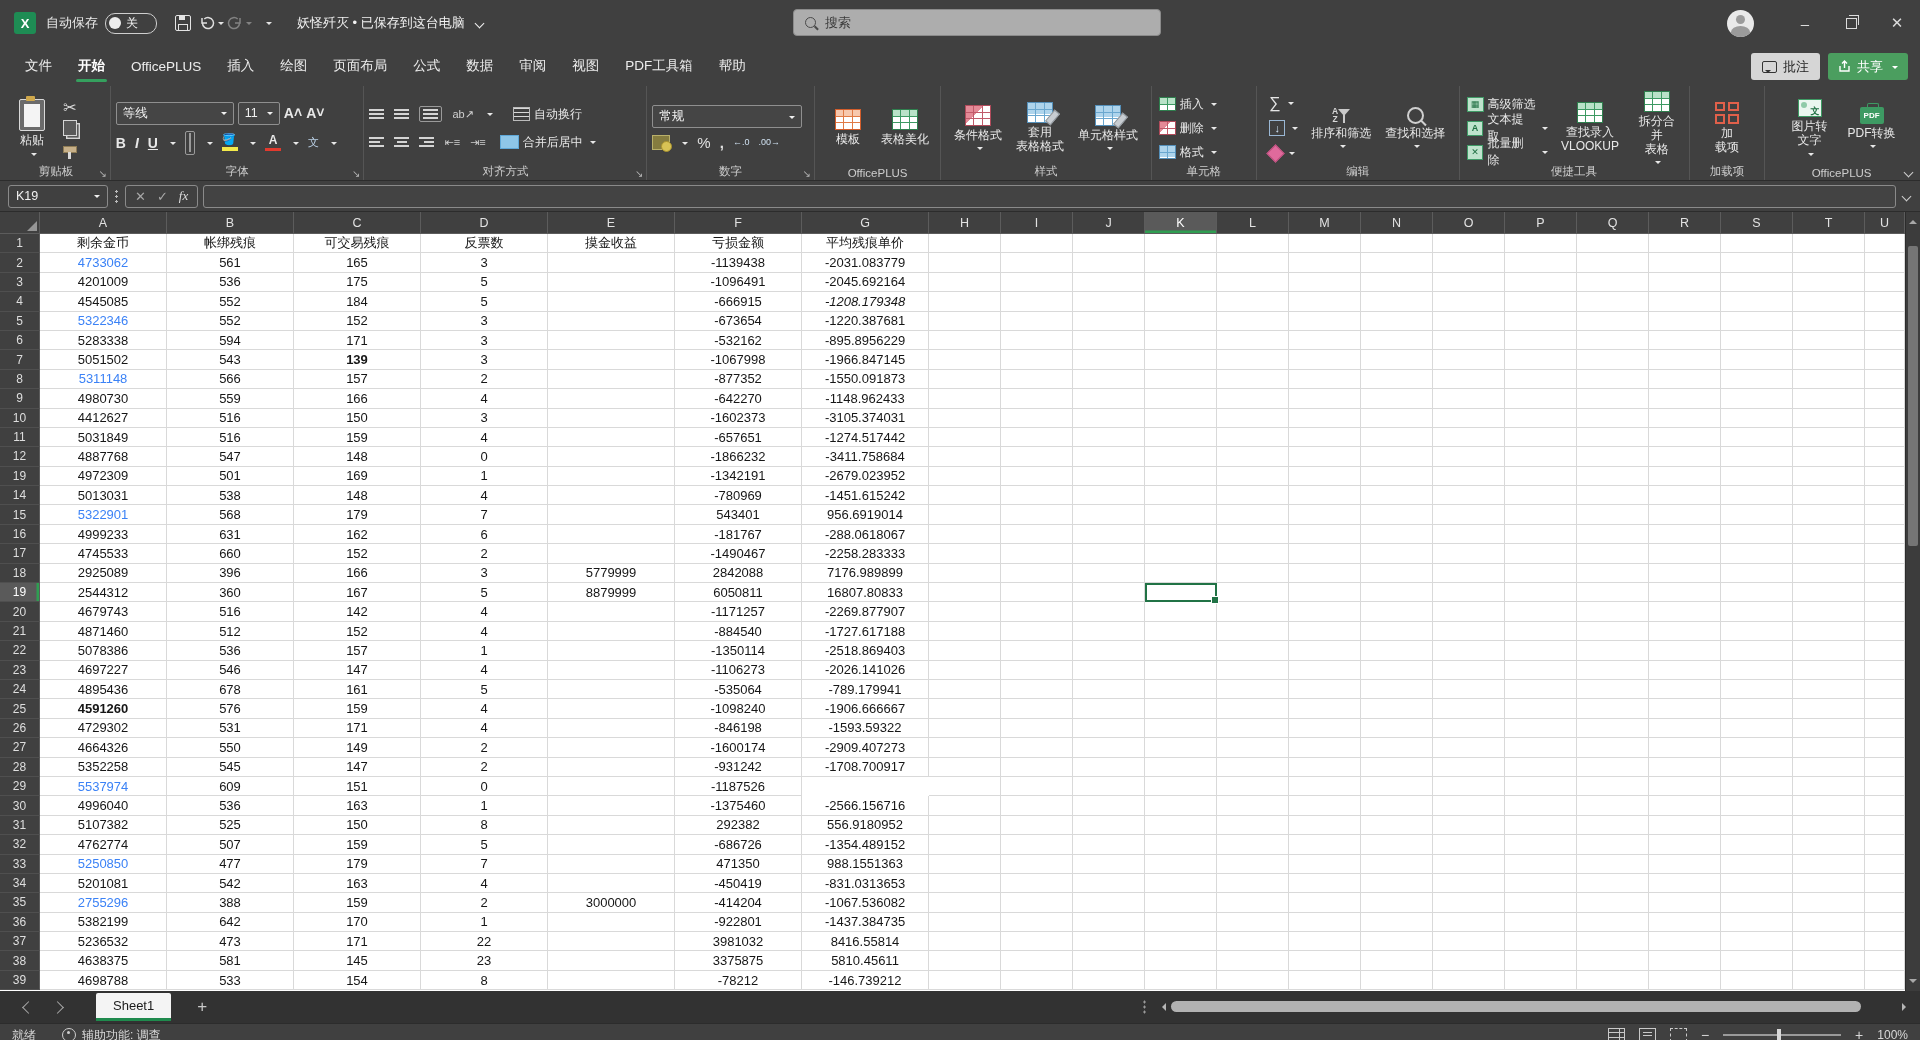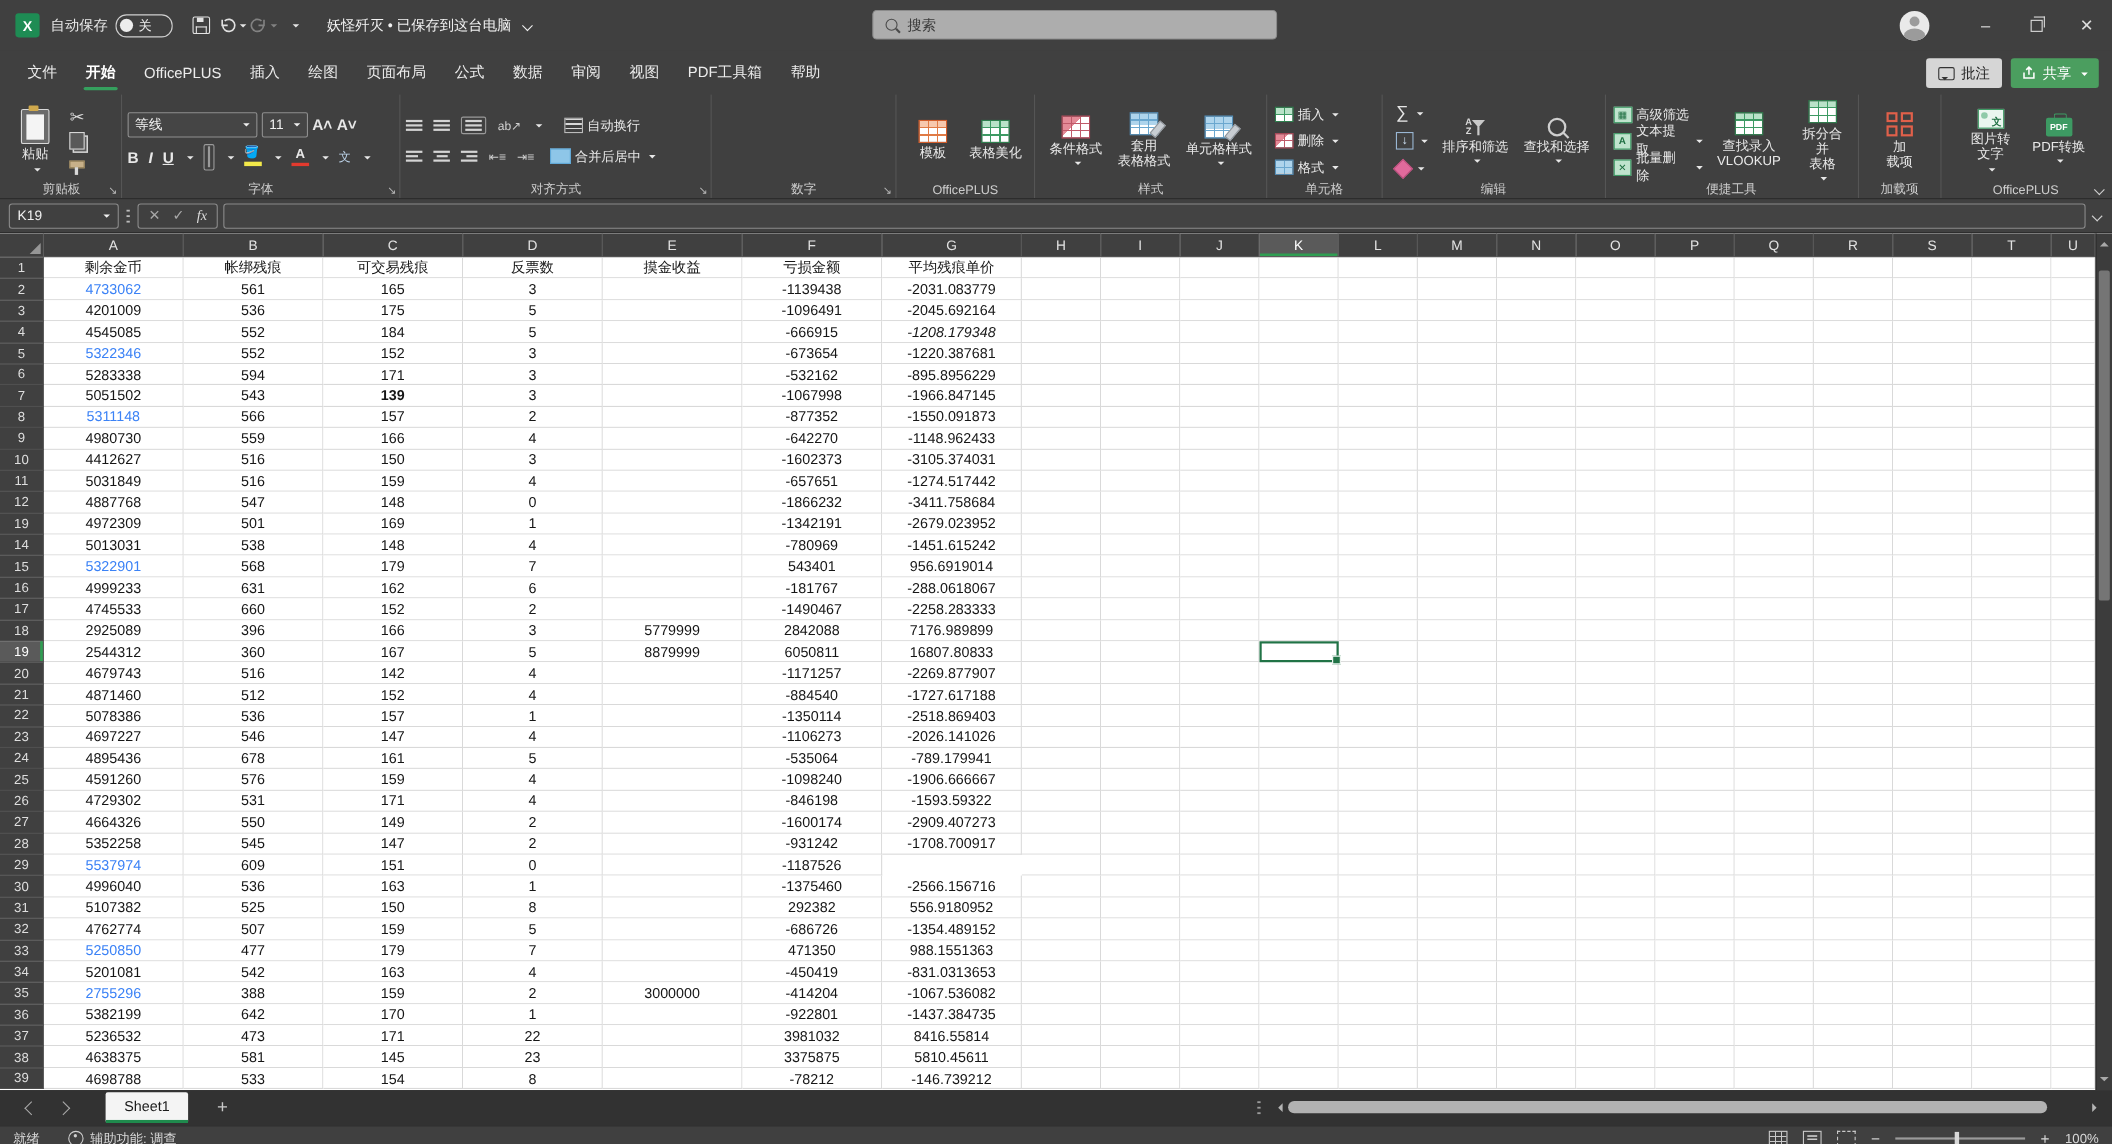--- a/index.html
+++ b/index.html
@@ -349,20 +349,34 @@
           <span>合并后居中</span>
           <span class="cv"></span>
         </span>
       </div>
     </div>
     <div class="rg-label">对齐方式</div>
     <div class="launcher">↘</div>
   </div>
 
   <div class="rgroup" style="width:160px">
+    <div class="stack" style="flex:1;justify-content:center;gap:6px">
+      <div class="selbox" style="width:150px">
+        <span>常规</span>
+        <span class="cv"></span>
+      </div>
+      <div class="flexc" style="gap:9px">
+        <span class="coin"></span>
+        <span class="cv"></span>
+        <span class="pct">%</span>
+        <span class="pct" style="font-weight:bold">,</span>
+        <span class="decsm">←.0</span>
+        <span class="decsm">.00→</span>
+      </div>
+    </div>
     <div class="rg-label">数字</div>
     <div class="launcher">↘</div>
   </div>
 
   <div class="rgroup" style="width:118px">
     <div class="rg-content" style="justify-content:center">
       <div class="bigbtn">
         <span class="tbl orange"></span>
         <span>模板</span>
       </div>
@@ -1124,21 +1138,21 @@
         <div class="cell" style="width: 72px;"></div>
         <div class="cell" style="width: 72px;"></div>
         <div class="cell" style="width: 72px;"></div>
         <div class="cell" style="width: 72px;"></div>
         <div class="cell" style="width: 72px;"></div>
         <div class="cell" style="width: 72px;"></div>
         <div class="cell" style="width: 40px;"></div>
       </div>
       <div class="grow">
         <div class="rh">25</div>
-        <div class="cell" style="width: 127px;">4591260</div>
+        <div class="cell" style="width: 127px; font-weight: bold;">4591260</div>
         <div class="cell" style="width: 127px;">576</div>
         <div class="cell" style="width: 127px;">159</div>
         <div class="cell" style="width: 127px;">4</div>
         <div class="cell" style="width: 127px;"></div>
         <div class="cell" style="width: 127px;">-1098240</div>
         <div class="cell" style="width: 127px;">-1906.666667</div>
         <div class="cell" style="width: 72px;"></div>
         <div class="cell" style="width: 72px;"></div>
         <div class="cell" style="width: 72px;"></div>
         <div class="cell" style="width: 72px;"></div>

